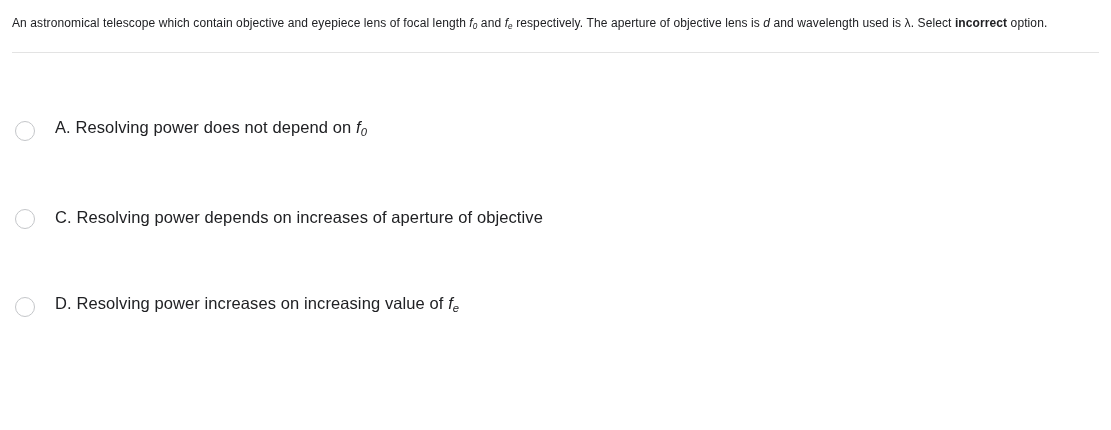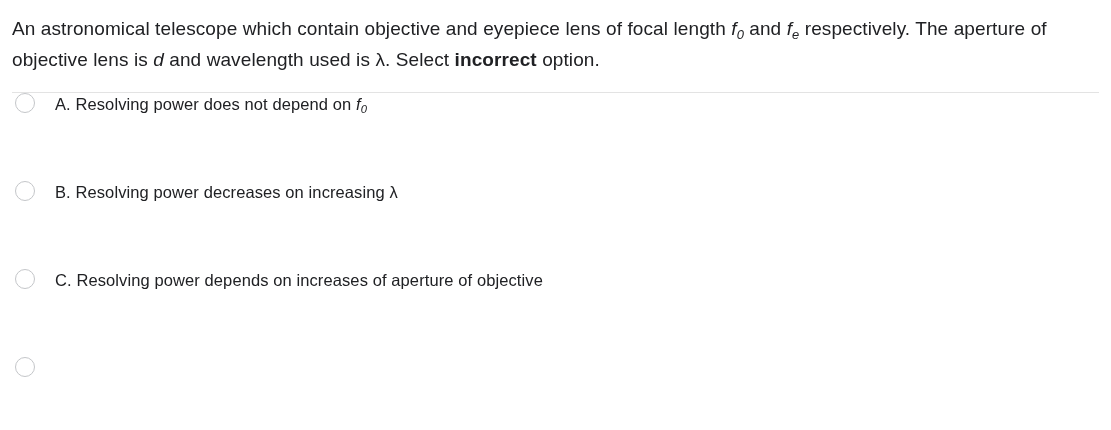--- a/index.html
+++ b/index.html
@@ -15,21 +15,21 @@
     overflow: hidden;
   }
   .page {
     position: relative;
     width: 1111px;
     height: 430px;
     box-sizing: border-box;
   }
   .question {
     padding: 14px 12px 0 12px;
-    font-size: 19px;
+    font-size: 12px;
     line-height: 1.55;
     color: #202124;
     letter-spacing: 0.1px;
   }
   .question .it {
     font-style: italic;
   }
   .question .bold {
     font-weight: 700;
   }
@@ -41,21 +41,21 @@
   .divider {
     margin: 18px 12px 0 12px;
     height: 1px;
     background: #e3e3e3;
   }
   .options {
     padding: 0 12px;
   }
   .option-row {
     display: flex;
-    align-items: flex-start;
+    align-items: flex-end;
     height: 88px;
   }
   .radio {
     flex: 0 0 auto;
     width: 20px;
     height: 20px;
     border: 1.6px solid #c4c6c9;
     border-radius: 50%;
     background: #fff;
     box-sizing: border-box;
@@ -84,29 +84,26 @@
 
   <div class="divider"></div>
 
   <div class="options">
 
     <div class="option-row">
       <div class="radio"></div>
       <div class="option-label"><span>A. Resolving power does not depend on </span><span class="it"><span>f</span><sub>0</sub></span></div>
     </div>
 
-    <div class="option-row">
-      <div class="radio"></div>
-      <div class="option-label"><span>B. Resolving power decreases on increasing λ</span></div>
-    </div>
 
     <div class="option-row">
       <div class="radio"></div>
       <div class="option-label"><span>C. Resolving power depends on increases of aperture of objective</span></div>
     </div>
 
     <div class="option-row">
       <div class="radio"></div>
+      <div class="option-label"><span>D. Resolving power increases on increasing value of </span><span class="it"><span>f</span><sub>e</sub></span></div>
     </div>
 
   </div>
 
 </div>
 
 </body></html>

